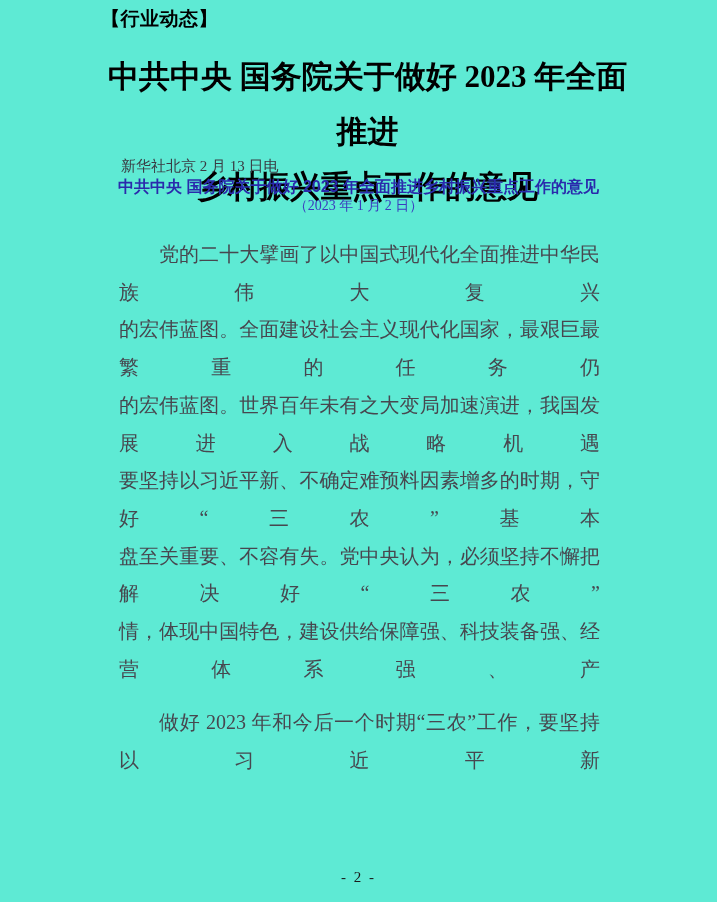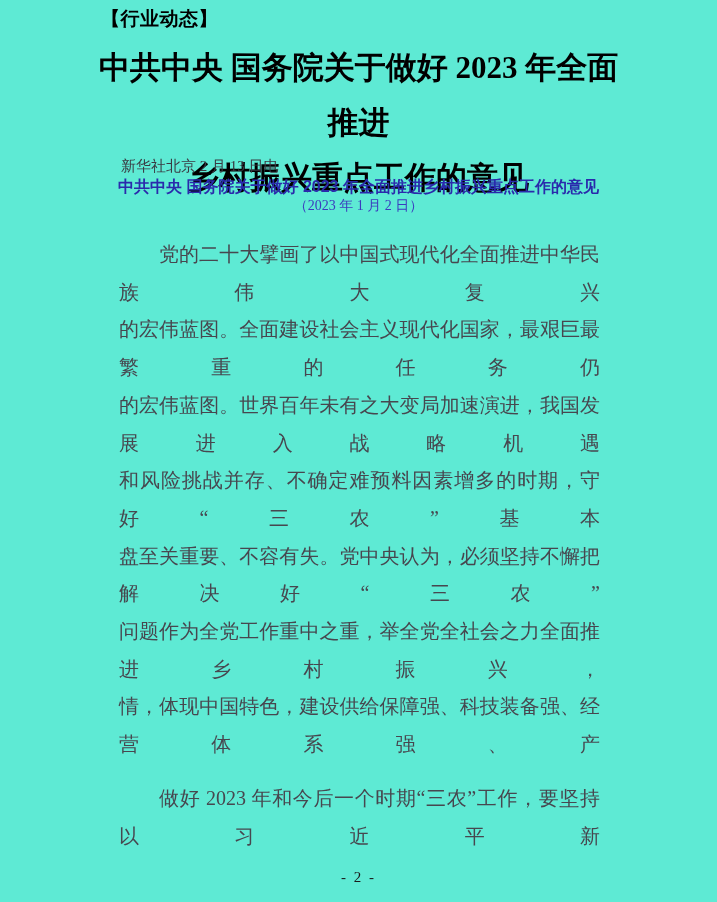--- a/index.html
+++ b/index.html
@@ -28,21 +28,21 @@
     font-size: 19px;
     letter-spacing: 0.5px;
     color: var(--heading-black, #000000);
     white-space: nowrap;
   }
   .main-title {
     position: absolute;
     left: 98px;
     top: 40px;
     width: 521px;
-    margin: 0;
+    margin: 9px;
     text-align: center;
     font-family: "Liberation Serif", serif;
     font-weight: bold;
     font-size: 31px;
     line-height: 55px;
     color: var(--heading-black, #000000);
   }
   .byline {
     position: absolute;
     left: 121px;
@@ -120,23 +120,22 @@
 
   <div class="doc-title">中共中央 国务院关于做好 2023 年全面推进乡村振兴重点工作的意见</div>
 
   <div class="doc-date">（2023 年 1 月 2 日）</div>
 
   <div class="doc-body">
       <div class="paragraph">
         <div class="line first">党的二十大擘画了以中国式现代化全面推进中华民族伟大复兴</div>
         <div class="line">的宏伟蓝图。全面建设社会主义现代化国家，最艰巨最繁重的任务仍</div>
         <div class="line">的宏伟蓝图。世界百年未有之大变局加速演进，我国发展进入战略机遇</div>
-        <div class="line">和风险挑战并存、不确定难预料因素增多的时期，守好“三农”基本</div>
+        <div class="line">要坚持以习近平新、不确定难预料因素增多的时期，守好“三农”基本</div>
         <div class="line">盘至关重要、不容有失。党中央认为，必须坚持不懈把解决好“三农”</div>
-        <div class="line">问题作为全党工作重中之重，举全党全社会之力全面推进乡村振兴，</div>
         <div class="line">情，体现中国特色，建设供给保障强、科技装备强、经营体系强、产</div>
       </div>
       <div class="paragraph">
         <div class="line first">做好 2023 年和今后一个时期“三农”工作，要坚持以习近平新</div>
       </div>
     </div>
 
   <div class="page-footer">- 2 -</div>
 
 </div>

